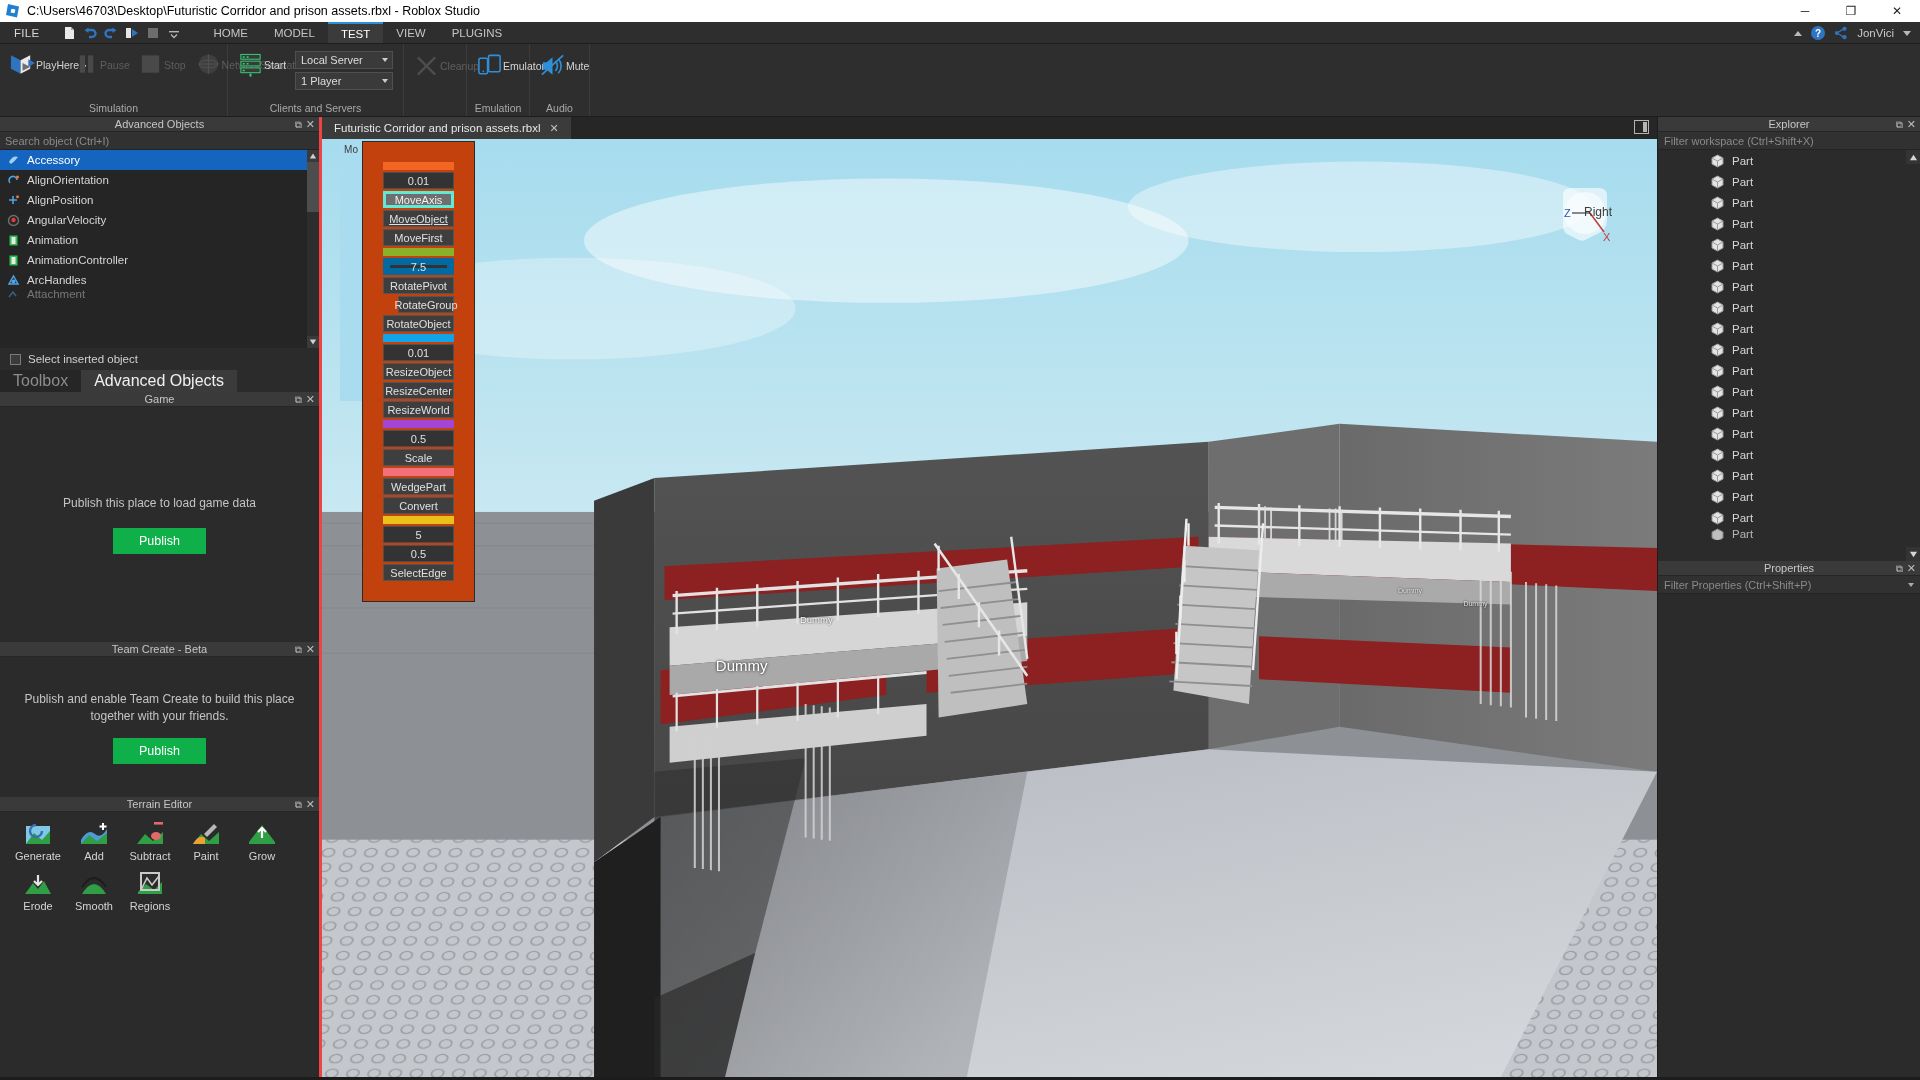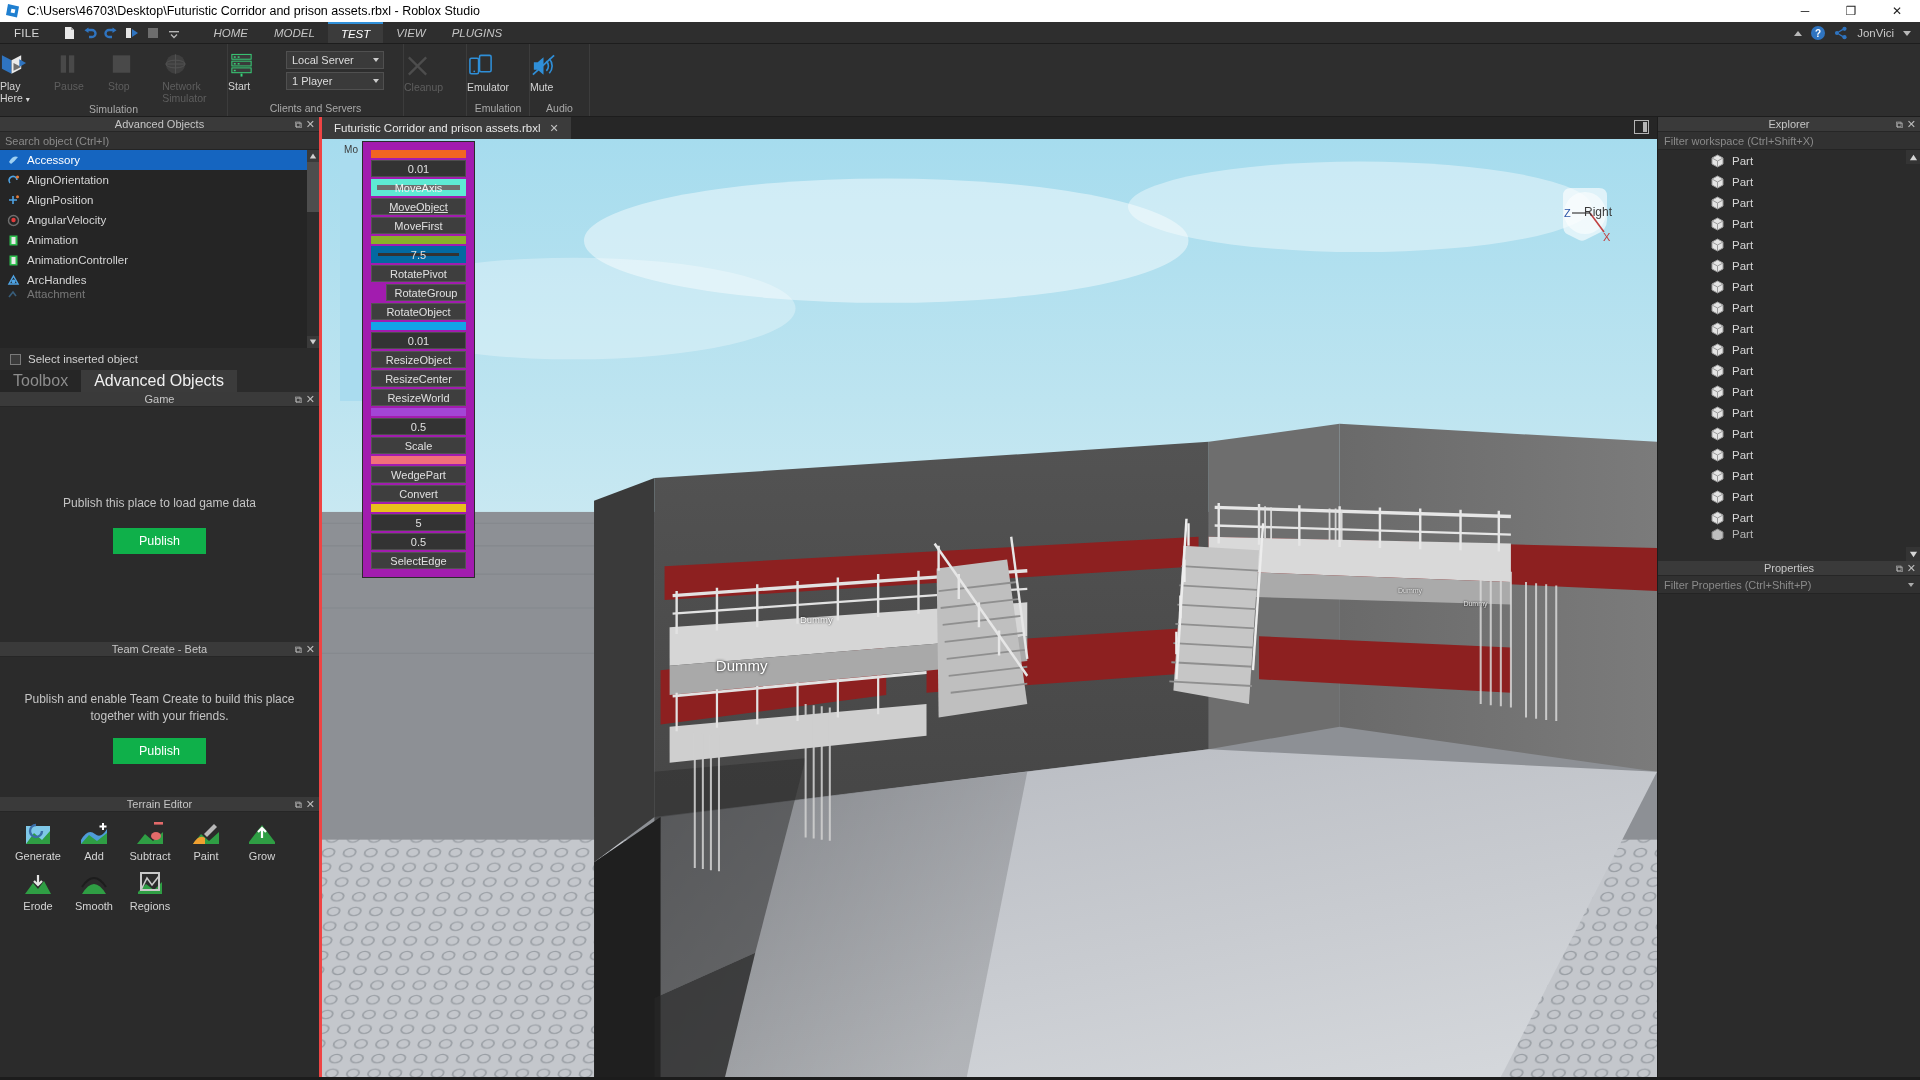--- a/index.html
+++ b/index.html
@@ -18,43 +18,43 @@
 
   
   .menustrip{ height:22px; background:#2e2e2e; display:flex; align-items:stretch;
      flex:0 0 22px; border-bottom:1px solid #1d1d1d; position:relative; }
   .file-btn{ padding:0 14px; display:flex;align-items:center; font-size:11.5px;
      color:#d8d8d8; letter-spacing:.3px;}
   .qat{ display:flex; align-items:center; gap:7px; padding:0 8px; }
   .qat-ic{ width:14px;height:14px; display:block; }
   .ribbon-tabs{ display:flex; align-items:stretch; margin-left:12px; }
   .rtab{ padding:0 13px; display:flex;align-items:center; font-size:11.5px;
-     color:#c5c5c5;font-style:italic; }
+     color:#c5c5c5; }
   .rtab.active{ background:#3b3b3b; color:#fff; border-top:2px solid #2f8fd8; }
   .menu-right{ position:absolute; right:0; top:0; height:22px; display:flex;
      align-items:center; gap:9px; padding-right:9px; font-size:11.5px; color:#c9c9c9; }
   .caret-up{ width:0;height:0;border-left:4px solid transparent;border-right:4px solid transparent;
      border-bottom:5px solid #b8b8b8; }
   .help-ic{ width:14px;height:14px;border-radius:50%;background:#2f74c0;color:#fff;
      font-size:10px;display:flex;align-items:center;justify-content:center;font-weight:bold;}
   .share-ic{ width:14px;height:14px; }
   .caret-dn{ width:0;height:0;border-left:4px solid transparent;border-right:4px solid transparent;
      border-top:5px solid #b8b8b8; }
 
   
   .ribbon{ height:73px; background:#2e2e2e; display:flex; flex:0 0 73px;
      border-bottom:1px solid #1d1d1d; position:relative; }
   .rgroup{ display:flex; flex-direction:column; justify-content:space-between;
      border-right:1px solid #3c3c3c; position:relative; padding-top:2px;}
   .rgroup-items{ display:flex; align-items:flex-start; height:56px; }
   .rgroup-label{ text-align:center; font-size:10.5px; color:#a9a9a9; height:15px;
      line-height:15px; }
-  .rbtn{ width:55px; display:flex; flex-direction:column; align-items:flex-start;
+  .rbtn{ width:55px; display:flex; flex-direction:row; align-items:center;
      padding-top:3px; font-size:10.5px; color:#d4d4d4; text-align:center;
-     line-height:11.5px; }
+     line-height:11.5px;margin-left:9px; }
   .rbtn.dim{ color:#5e5e5e; }
   .rbtn .ic{ height:27px; width:27px; display:flex;align-items:center;justify-content:center;
      margin-bottom:3px;}
   .rbtn.wide{ width:66px; }
   .combos{ display:flex; flex-direction:column; gap:3px; padding:5px 6px 0 4px; }
   .combo{ width:98px;height:18px; background:#3a3a3a; border:1px solid #505050;
      display:flex;align-items:center; padding:0 5px; font-size:11px; color:#dedede;
      position:relative; }
   .combo .cc{ position:absolute; right:4px; top:6px; width:0;height:0;
      border-left:3.5px solid transparent;border-right:3.5px solid transparent;
@@ -697,26 +697,26 @@
               <text x="57" y="67" font-family="Liberation Sans" font-size="11" fill="#c04040">X</text>
             </svg>
           </div>
 
           
           <div style="position:absolute;left:18px;top:2px;display:flex;align-items:flex-start;">
             <div style="width:22px;height:260px;background:#aadcef;color:#3b3b3b;font-size:10px;
                         padding-top:3px;text-align:center;">
               <span>Mo</span>
             </div>
-            <div style="width:113px;background:#a21caf;border:1px solid #2b2b2b;padding:8px;display:flex;flex-direction:column;gap:2px;">
+            <div style="width:113px;background:#c2410c;border:1px solid #2b2b2b;padding:20px;display:flex;flex-direction:column;gap:2px;">
               <div style="height:8px;background:#f26522;"></div>
               <div class="pwv" style="height:17px;background:#333;border:1px solid #4e4e4e;color:#e0e0e0;font-size:11px;display:flex;align-items:center;justify-content:center;">
                 <span>0.01</span>
                 </div>
-              <div style="height:17px;background:#6e6e6e;border:6px solid #5eead4;color:#f2f2f2;font-size:11px;display:flex;align-items:center;justify-content:center;">
+              <div style="height:17px;background:#6e6e6e;border:3px solid #5eead4;color:#f2f2f2;font-size:11px;display:flex;align-items:center;justify-content:center;">
                 <span>MoveAxis</span>
                 </div>
               <div style="height:17px;background:#3e3e3e;border:1px solid #545454;color:#e0e0e0;font-size:11px;display:flex;align-items:center;justify-content:center;text-decoration:underline;">
                 <span>MoveObject</span>
                 </div>
               <div style="height:17px;background:#3e3e3e;border:1px solid #545454;color:#e0e0e0;font-size:11px;display:flex;align-items:center;justify-content:center;">
                 <span>MoveFirst</span>
                 </div>
 
               <div style="height:8px;background:#8ab12a;"></div>

